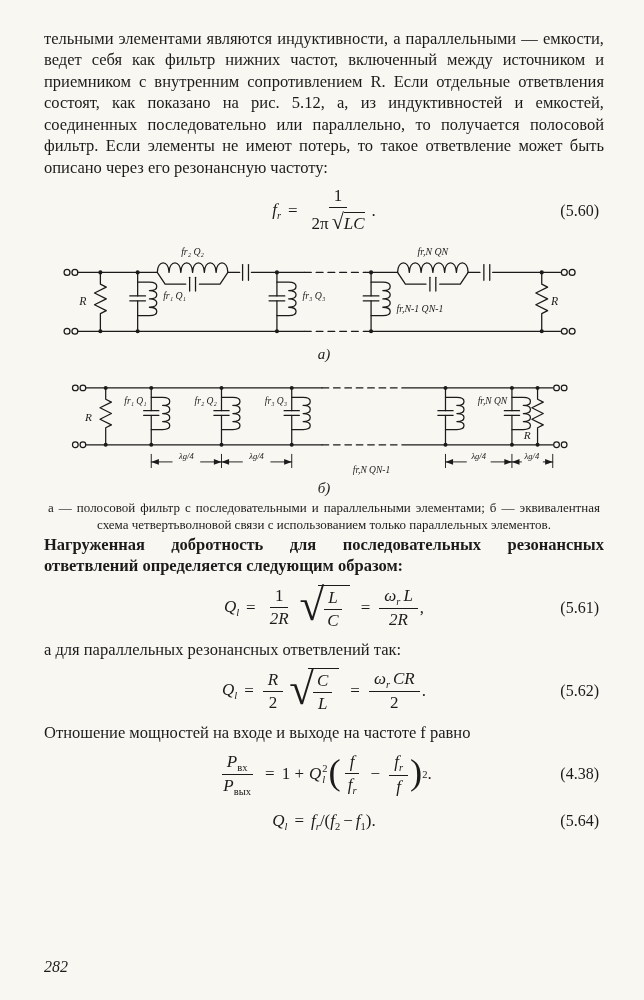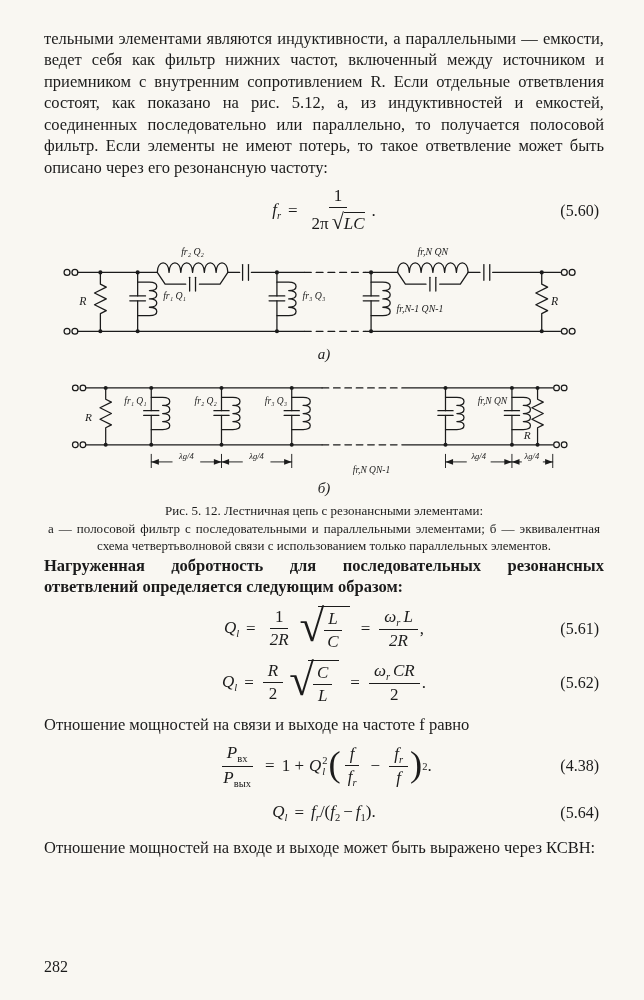--- a/index.html
+++ b/index.html
@@ -31,21 +31,21 @@
   .bp{font-size:215%;font-weight:300;line-height:1;transform:translateY(-2px);}
   .ss{display:inline-flex;flex-direction:column;align-items:flex-start;line-height:1.05;margin:0 1px;align-self:center;}
   .ss .s1{font-size:62%;}
   .ss .s2{font-size:62%;font-style:italic;}
   .osup{font-size:62%;vertical-align:super;}
   .fig{text-align:center;margin-top:6px;}
   .fig svg{display:block;margin:0 auto;}
   .fig-sub{font-style:italic;font-size:15px;line-height:1.1;margin:1px 0 4px;}
   .cap-title{font-size:13px;margin-top:7px;}
   .cap-body{font-size:13px;line-height:1.3;text-align:justify;text-align-last:center;margin-top:2px;padding:0 4px;}
-  .page-num{position:absolute;left:44px;bottom:24px;font-size:16px;}
+  .page-num{position:absolute;left:44px;bottom:24px;font-size:16px;font-style:italic;}
   .svg-label{font-family:"Liberation Serif","DejaVu Serif",serif;font-style:italic;font-size:10px;fill:#1b1b1b;}
   .svg-rlabel{font-family:"Liberation Serif","DejaVu Serif",serif;font-style:italic;font-size:12px;fill:#1b1b1b;}
   .svg-lam{font-family:"Liberation Serif","DejaVu Serif",serif;font-style:italic;font-size:9px;fill:#1b1b1b;}
 </style>
 </head>
 <body>
 
 <div class="page">
 
   <p class="body">тельными элементами являются индуктивности, а параллельными — емкости, ведет себя как фильтр нижних частот, включенный между источником и приемником с внутренним сопротивлением R. Если отдельные ответвления состоят, как показано на рис. 5.12, а, из индуктивностей и емкостей, соединенных последовательно или параллельно, то получается полосовой фильтр. Если элементы не имеют потерь, то такое ответвление может быть описано через его резонансную частоту:</p>
@@ -279,21 +279,20 @@
       <text class="svg-label" x="231" y="39" text-anchor="end">fr₃ Q₃</text>
       <text class="svg-label" x="463" y="39" text-anchor="end">fr,N QN</text>
       <text class="svg-label" x="320" y="112" text-anchor="middle">fr,N QN-1</text>
       <text class="svg-lam" x="125" y="97" text-anchor="middle">λg/4</text>
       <text class="svg-lam" x="199" y="97" text-anchor="middle">λg/4</text>
       <text class="svg-lam" x="433" y="97" text-anchor="middle">λg/4</text>
       <text class="svg-lam" x="489" y="97" text-anchor="middle">λg/4</text>
     </svg>
     <div class="fig-sub">б)</div>
 
-    <div class="cap-title">Рис. 5. 12. Лестничная цепь с резонансными элементами:</div>
     <div class="cap-body">а — полосовой фильтр с последовательными и параллельными элементами; б — эквивалентная схема четвертьволновой связи с использованием только параллельных элементов.</div>
   </div>
 
   <p class="body mt">Нагруженная добротность для последовательных резонансных ответвлений определяется следующим образом:</p>
 
   <div class="eq-line">
     <span class="eq-body">
       <span class="tok"><i>Q</i><sub class="it">l</sub></span>
       <span class="op">=</span>
       <span class="frac">
@@ -310,20 +309,21 @@
       <span class="op">=</span>
       <span class="frac">
         <span class="fn"><i>ω</i><sub class="it">r</sub><i class="ml">L</i></span>
         <span class="fd it">2R</span>
       </span>
       <span>,</span>
     </span>
     <span class="eq-num">(5.61)</span>
   </div>
 
+  <p class="body">а для параллельных резонансных ответвлений так:</p>
 
   <div class="eq-line">
     <span class="eq-body">
       <span class="tok"><i>Q</i><sub class="it">l</sub></span>
       <span class="op">=</span>
       <span class="frac">
         <span class="fn it">R</span>
         <span class="fd">2</span>
       </span>
       <span class="bigroot">
@@ -336,21 +336,21 @@
       <span class="op">=</span>
       <span class="frac">
         <span class="fn"><i>ω</i><sub class="it">r</sub><i class="ml">CR</i></span>
         <span class="fd">2</span>
       </span>
       <span>.</span>
     </span>
     <span class="eq-num">(5.62)</span>
   </div>
 
-  <p class="body">Отношение мощностей на связи и выходе на частоте f равно</p>
+  <p class="body">Отношение мощностей на входе и выходе на частоте f равно</p>
 
   <div class="eq-line">
     <span class="eq-body">
       <span class="frac">
         <span class="fn"><i>P</i><sub>вх</sub></span>
         <span class="fd"><i>P</i><sub>вых</sub></span>
       </span>
       <span class="op">=</span>
       <span>1 +</span>
       <span class="tok" style="margin-left:5px;"><i>Q</i></span>
@@ -378,16 +378,15 @@
 
   <div class="eq-line">
     <span class="eq-body">
       <span class="tok"><i>Q</i><sub class="it">l</sub></span>
       <span class="op">=</span>
       <span class="tok"><i>f</i><sub class="it">r</sub><span>/(</span><i>f</i><sub>2</sub><span class="op" style="margin:0 3px;">−</span><i>f</i><sub>1</sub><span>).</span></span>
     </span>
     <span class="eq-num">(5.64)</span>
   </div>
 
-  <p class="body">Отношение мощностей на входе и выходе может быть выражено через КСВН:</p>
 
   <div class="page-num">282</div>
 </div>
 
 </body></html>

